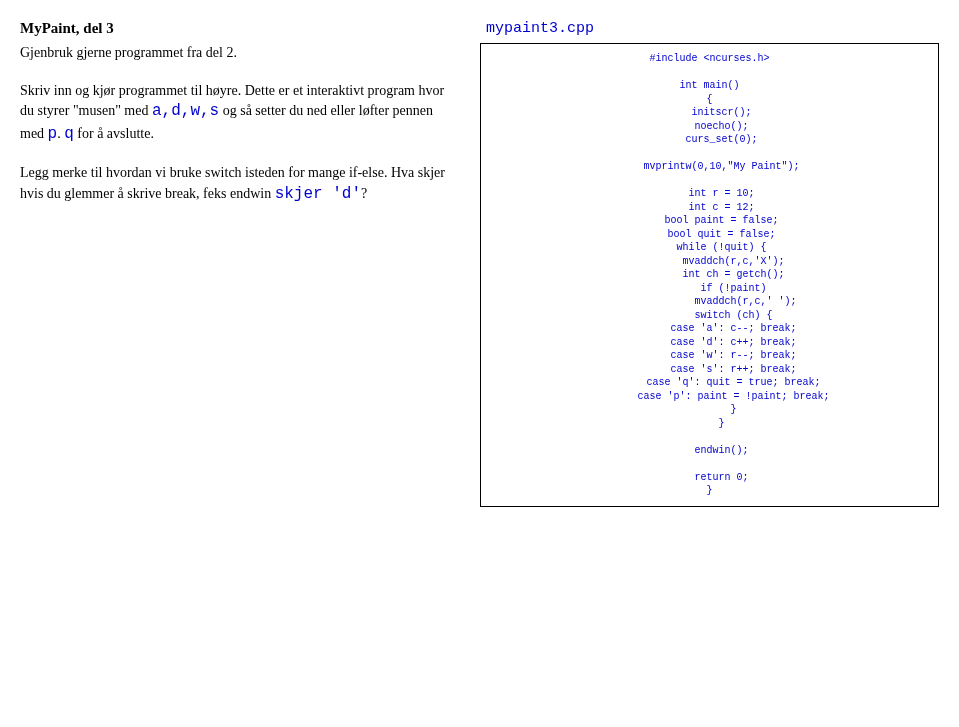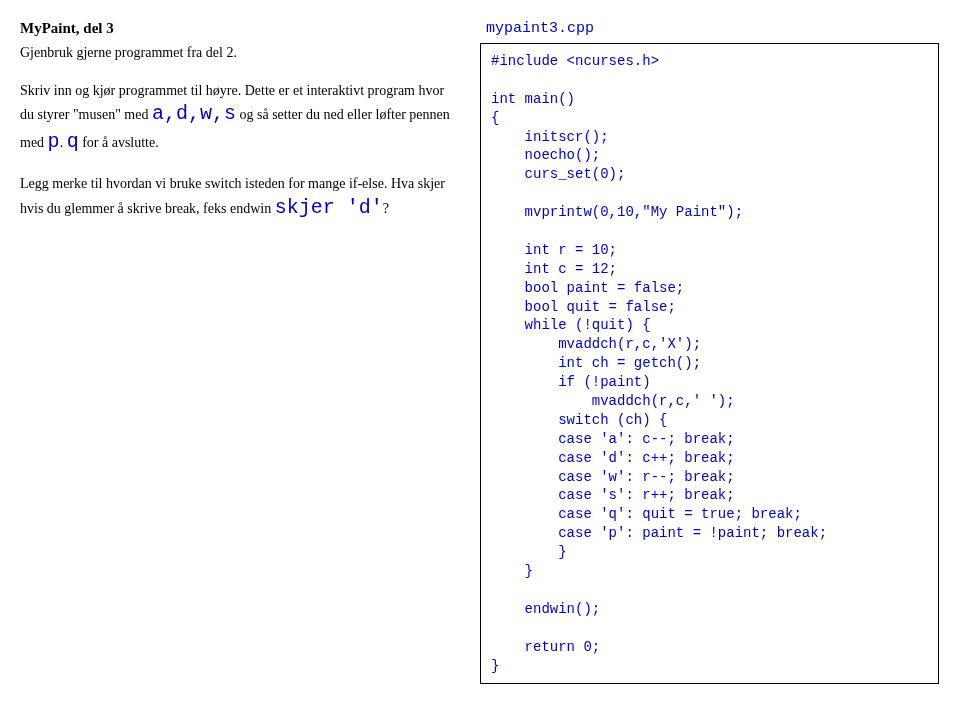--- a/index.html
+++ b/index.html
@@ -26,41 +26,42 @@
     font-weight: bold;
     font-size: 15px;
     margin-bottom: 6px;
   }
   .para {
     margin-bottom: 18px;
     line-height: 1.4;
   }
   .mono {
     font-family: 'Courier New', Courier, monospace;
-    font-size: 20px;
+    font-size: 16px;
     margin-top: 44px;
   }
   .blue {
     color: #0000cc;
   }
   .filename {
     font-family: 'Courier New', Courier, monospace;
     font-size: 15px;
     color: #0000cc;
     margin-bottom: 6px;
     padding-left: 6px;
   }
   .codebox {
     border: 1px solid #000;
     padding: 8px 10px;
     font-family: 'Courier New', Courier, monospace;
-    font-size: 14px;
+    font-size: 10px;
     line-height: 1.35;
     white-space: pre;
     color: #0000cc;
+    text-align: center;
   }
 </style>
 </head>
 <body>
 
 <div class="page">
   <div class="left">
     <div class="title">MyPaint, del 3</div>
 
     <div class="para">Gjenbruk gjerne programmet fra del 2.</div>

